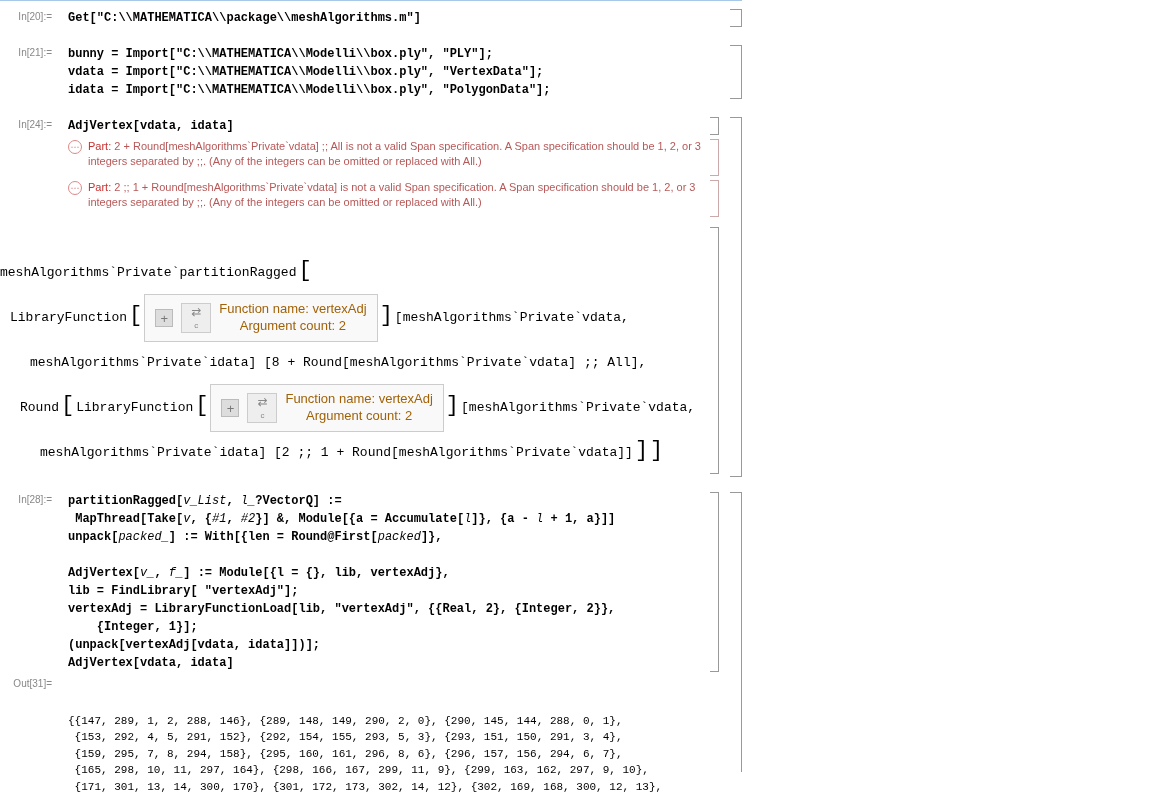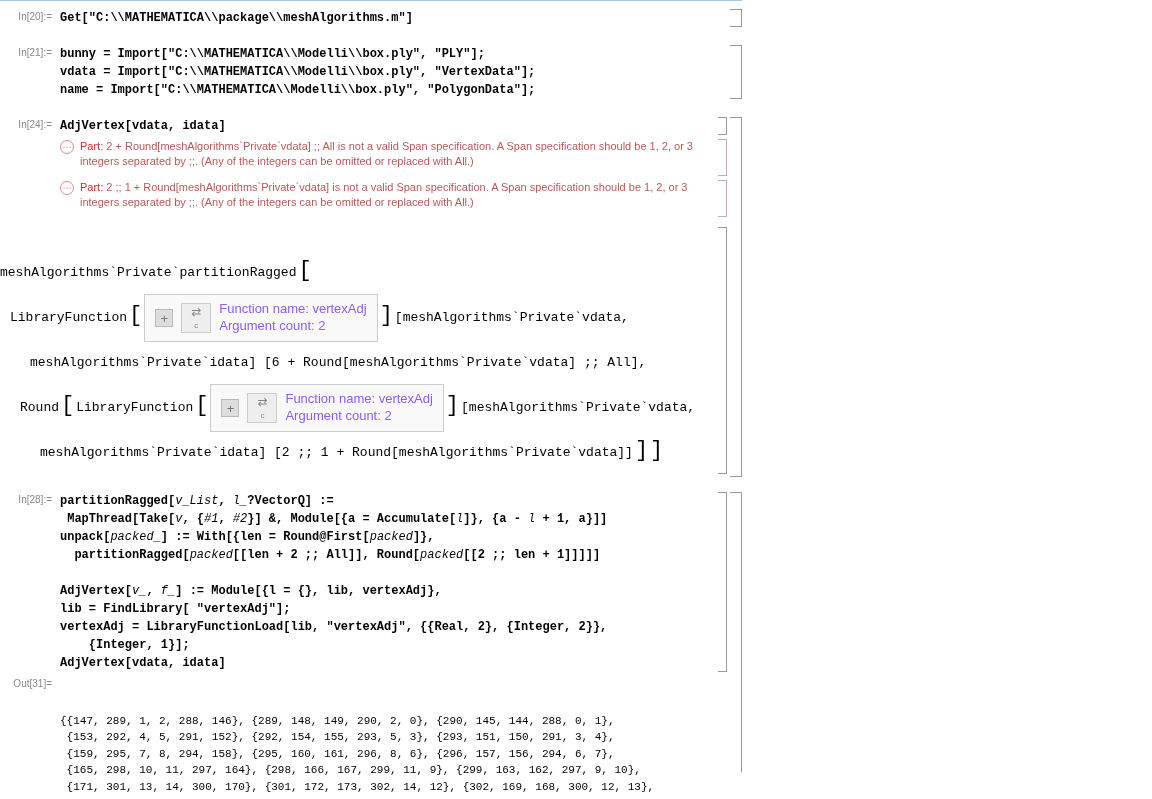--- a/index.html
+++ b/index.html
@@ -12,20 +12,21 @@
       overflow: hidden;
     }
     .notebook {
       width: 742px;
       padding: 8px 0;
       border-top: 1px solid #a7c8e8;
     }
     .cell {
       display: flex;
       margin-bottom: 18px;
+      gap: 8px;
     }
     .cell-label {
       width: 60px;
       text-align: right;
       color: #888;
       font-size: 10px;
       padding-top: 2px;
       padding-right: 8px;
       flex-shrink: 0;
       font-family: "Segoe UI", Arial, sans-serif;
@@ -106,21 +107,21 @@
       background: #eee;
       border: 1px solid #ccc;
       display:flex;
       flex-direction: column;
       align-items:center;
       justify-content:center;
       font-size:12px;
       color:#888;
     }
     .lib-icon small { font-size: 8px; }
-    .lib-meta { color: #8b5cf6; line-height: 1.3; }
+    .lib-meta { color: #a16207; line-height: 1.3; text-align: center; }
     .out-line {
       display: flex;
       align-items: center;
       flex-wrap: wrap;
       gap: 2px;
       line-height: 1.4;
       margin-bottom: 12px;
     }
     .big-br { font-size: 22px; font-weight: normal; line-height: 0.6; position: relative; top: -2px;}
     .ital { font-style: italic; font-weight: normal;}
@@ -138,21 +139,21 @@
     <div class="brackets">
         <div class="bracket"></div>
       </div>
   </div>
 
   <div class="cell">
     <div class="cell-label">In[21]:=</div>
     <div class="cell-content">
       <div class="line">bunny = Import["C:\\MATHEMATICA\\Modelli\\box.ply", "PLY"];</div>
       <div class="line">vdata = Import["C:\\MATHEMATICA\\Modelli\\box.ply", "VertexData"];</div>
-      <div class="line">name = Import["C:\\MATHEMATICA\\Modelli\\box.ply", "PolygonData"];</div>
+      <div class="line">idata = Import["C:\\MATHEMATICA\\Modelli\\box.ply", "PolygonData"];</div>
     </div>
     <div class="brackets">
         <div class="bracket"></div>
       </div>
   </div>
 
   <div class="cell" style="margin-bottom:4px">
     <div class="cell-label">In[24]:=</div>
     <div class="cell-content">
       <div class="line">AdjVertex[vdata, idata]</div>
@@ -210,21 +211,21 @@
             </span>
           <span class="lib-meta">
             <div>Function name: vertexAdj</div>
             <div>Argument count: 2</div>
           </span>
         </span>
         <span class="big-br">]</span>
         <span>[meshAlgorithms`Private`vdata,</span>
       </div>
       <div class="out-line" style="padding-left:30px">
-        <span>meshAlgorithms`Private`idata] [6 + Round[meshAlgorithms`Private`vdata] ;; All],</span>
+        <span>meshAlgorithms`Private`idata] [8 + Round[meshAlgorithms`Private`vdata] ;; All],</span>
       </div>
       <div class="out-line" style="padding-left:20px">
         <span>Round</span>
           <span class="big-br">[</span>
         <span>LibraryFunction</span>
           <span class="big-br">[</span>
         <span class="lib-fn-box">
           <span class="lib-expand">+</span>
           <span class="lib-icon">
               <span>⇄</span>
@@ -249,26 +250,26 @@
       </div>
     <div class="brackets"></div>
   </div>
 
   <div class="cell" style="margin-bottom:4px">
     <div class="cell-label">In[28]:=</div>
     <div class="cell-content">
       <div class="line"><span>partitionRagged[</span><span class="ital">v_List</span><span>, </span><span class="ital">l_</span><span>?VectorQ] :=</span></div>
       <div class="line"><span> MapThread[Take[</span><span class="ital">v</span><span>, {</span><span class="ital">#1</span><span>, </span><span class="ital">#2</span><span>}] &amp;, Module[{a = Accumulate[</span><span class="ital">l</span><span>]}, {a - </span><span class="ital">l</span><span> + 1, a}]]</span></div>
       <div class="line"><span>unpack[</span><span class="ital">packed_</span><span>] := With[{len = Round@First[</span><span class="ital">packed</span><span>]},</span></div>
-      <div class="line"><span>  partitionRagged[</span><span class="ital">packed</span><span>[[len + 2 ;; All]], Round[</span><span class="ital">packed</span><span>[[2 ;; len + 1]]]]]</span></div>
       <div class="line"> </div>
       <div class="line"><span>AdjVertex[</span><span class="ital">v_</span><span>, </span><span class="ital">f_</span><span>] := Module[{l = {}, lib, vertexAdj},</span></div>
       <div class="line">lib = FindLibrary[ "vertexAdj"];</div>
       <div class="line">vertexAdj = LibraryFunctionLoad[lib, "vertexAdj", {{Real, 2}, {Integer, 2}},</div>
       <div class="line">    {Integer, 1}];</div>
+      <div class="line">(unpack[vertexAdj[vdata, idata]])];</div>
       <div class="line">AdjVertex[vdata, idata]</div>
     </div>
     <div class="brackets">
         <div class="bracket inner"></div>
       </div>
     <div class="brackets" style="position:relative">
         <div class="bracket" style="position:absolute;top:0;left:0;right:0;height:280px;border-bottom:none"></div>
       </div>
   </div>
 

